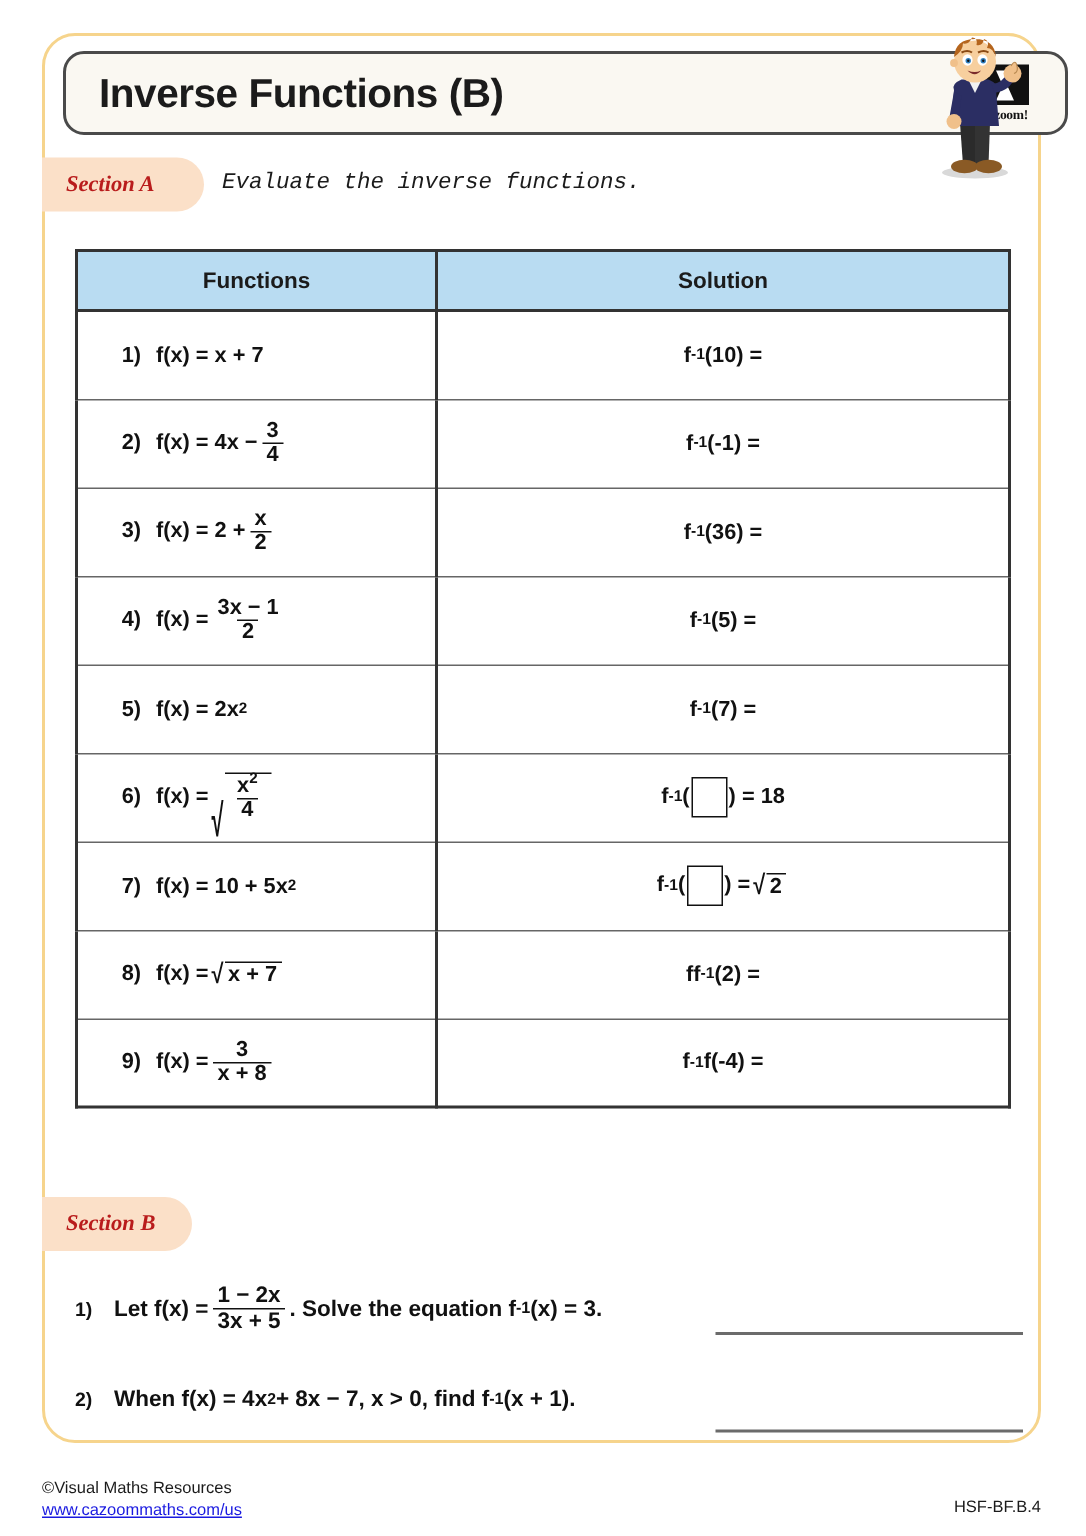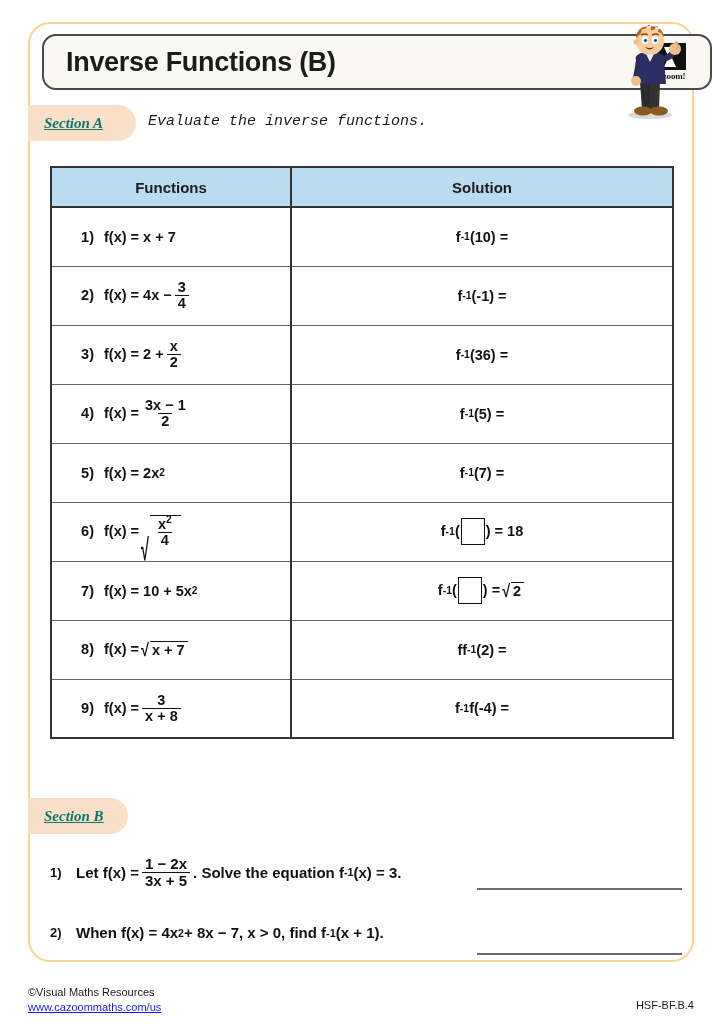--- a/index.html
+++ b/index.html
@@ -95,25 +95,24 @@
     border-radius: 0 18px 18px 0;
     display: flex;
     align-items: center;
     box-sizing: border-box;
   }
   .section-badge .badge-label {
     font-family: "Liberation Serif", serif;
     font-style: italic;
     font-weight: bold;
     font-size: 15px;
-    color: #0f766e;
+    color: #b91c1c;
     margin-left: 16px;
     margin-right: 16px;
     white-space: nowrap;
-    text-decoration: underline;
   }
   #section-a-badge { top: 105px; width: 108px; }
   #section-b-badge { top: 798px; width: 100px; }
 
   #section-a-instruction {
     position: absolute;
     left: 148px;
     top: 113px;
     font-family: Liberation Mono, monospace;
     font-style: italic;

